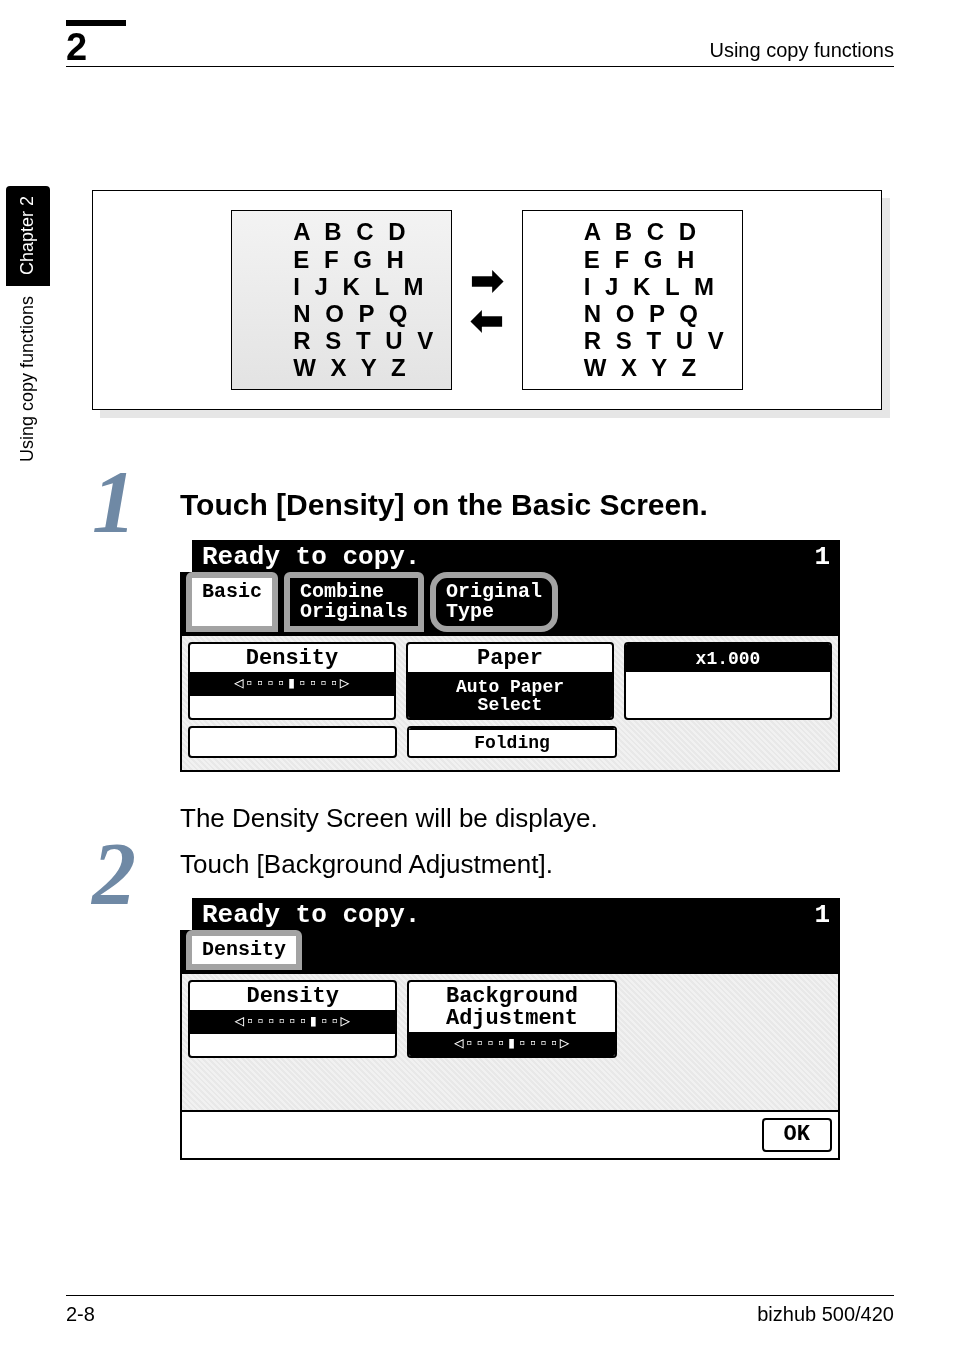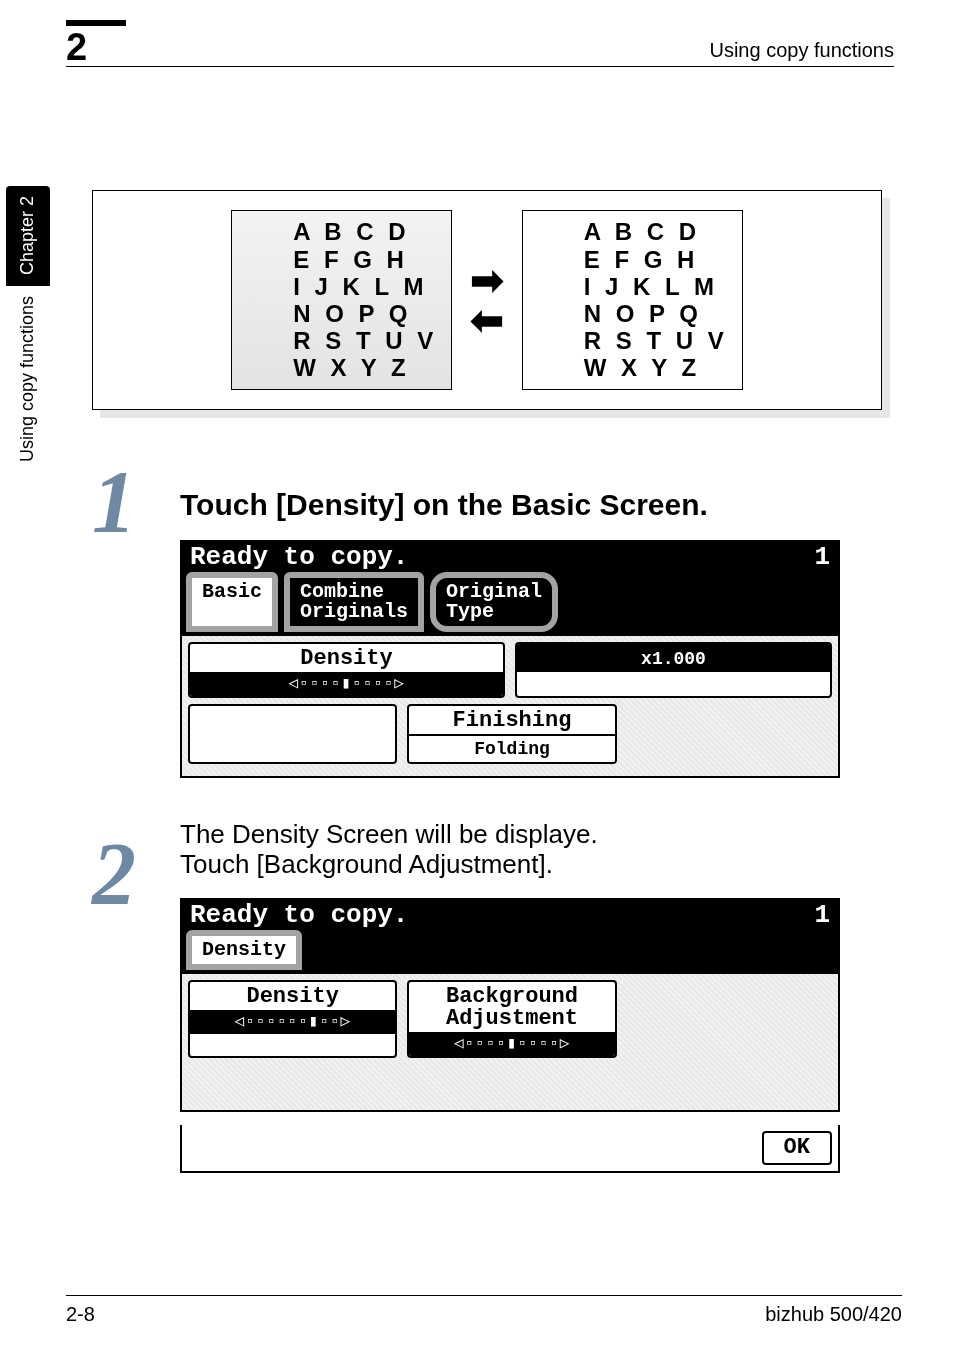--- a/index.html
+++ b/index.html
@@ -32,49 +32,49 @@
   .txtbox div { font: 700 24px/1.05 "Arial Black", Arial; letter-spacing: 4px; margin-left: 47px; }
   .arrows { display: flex; flex-direction: column; font: 900 40px/1 Arial; gap: 0; }
 
   
   .stepnum { position: absolute; font: italic 900 88px/1 Georgia, serif; color: #6f89a5; }
   .step1num { left: 92px; top: 458px; }
   .step2num { left: 92px; top: 830px; }
 
   .step-text { position: absolute; left: 180px; right: 60px; font: 400 26px/1.4 Arial; }
   .step1title { top: 484px; font-weight: 700; font-size: 30px; }
-  .step1caption { top: 800px; margin-top: 16px; }
+  .step1caption { top: 800px; }
   .step2title { top: 846px; }
   .step2caption { top: 1178px; }
 
   
   .lcd { position: absolute; left: 180px; width: 660px; background: #fff; }
   .lcd1 { top: 540px; height: 240px; }
   .lcd2 { top: 898px; height: 258px; }
 
-  .lcd .bar { background: #000; color: #fff; font: 700 26px/1 "Courier New", monospace; padding: 4px 10px 2px; display: flex; justify-content: space-between; align-items: center; }
+  .lcd .bar { background: #000; color: #fff; font: 700 26px/1 "Courier New", monospace; padding: 4px 10px 2px; display: flex; justify-content: space-between; align-items: center; margin-left: 12px; }
   .lcd .tabsrow { display: flex; gap: 6px; background: #000; padding: 0 6px 4px; }
   .lcd .tab { font: 700 20px/1 "Courier New", monospace; border: 6px solid #a3a3a3; border-radius: 6px 6px 0 0; padding: 4px 10px; }
   .lcd .tab.active { background: #fff; color: #000; }
   .lcd .tab.inactive { background: #000; color: #fff; }
 
   .lcd .body { background: repeating-linear-gradient(45deg,#f1f1f1 0 2px,#e8e8e8 2px 4px); border: 2px solid #000; border-top: none; padding: 6px; }
   .lcd .row { display: flex; gap: 10px; margin-bottom: 6px; }
   .cell { flex: 1; border: 2px solid #000; border-radius: 4px; background: #fff; display: flex; flex-direction: column; overflow: hidden; }
   .cell .lab { font: 700 22px/1 "Courier New", monospace; text-align: center; padding: 4px 4px 2px; }
   .cell .val { background: #000; color: #fff; font: 700 18px/1 "Courier New", monospace; text-align: center; padding: 4px; border-top: 2px solid #000; }
   .cell.simple { background:#fff; }
   .cell.simple .val.white { background:#fff; color:#000; }
   .cell .bars { background:#000; color:#fff; font: 700 16px/1 "Courier New", monospace; text-align:center; padding:4px; letter-spacing:1px; }
 
-  .okrow { display:flex; justify-content:flex-end; background:#fff; border:2px solid #000; border-top:none; padding:6px;margin-top:13px; }
+  .okrow { display:flex; justify-content:flex-end; background:#fff; border:2px solid #000; border-top:none; padding:6px; }
   .okbtn { border:2px solid #000; border-radius:4px; padding:4px 20px; font:700 22px/1 "Courier New", monospace; background:#fff; }
 
   
-  .ftr { position: absolute; left: 66px; right: 52px; bottom: 28px; border-top: 1px solid #000; padding-top: 8px; display: flex; justify-content: space-between; font: 400 20px/1 Arial; }
+  .ftr { position: absolute; left: 66px; right: 60px; bottom: 28px; border-top: 1px solid #000; padding-top: 8px; display: flex; justify-content: space-between; font: 400 20px/1 Arial; }
 </style>
 </head>
 <body>
 
 <div class="page">
 
   <div class="hdr">
     <div class="chapnum-bar"></div>
     <div class="chapnum">2</div>
     <div class="breadcrumb">Using copy functions</div>
@@ -132,28 +132,32 @@
       <div class="tab inactive" style="white-space:pre-line;border-radius:17px;">Original
 Type</div>
     </div>
     <div class="body">
       <div class="row">
         <div class="cell">
           <div class="lab">Density</div>
           <div class="bars">◁▫▫▫▫▮▫▫▫▫▷</div>
         </div>
         <div class="cell">
+          <div class="lab">Paper</div>
+          <div class="val" style="white-space:pre-line;">Auto Paper
+Select</div>
+        </div>
+        <div class="cell">
           <div class="val">x1.000</div>
         </div>
       </div>
       <div class="row">
         <div class="cell">
         </div>
         <div class="cell simple">
-          <div class="lab">Finishing</div>
           <div class="val white">Folding</div>
         </div>
         <div style="flex:1;"></div>
       </div>
     </div>
   </div>
 
   <div class="step-text step1caption">The Density Screen will be displaye.</div>
 
   <div class="stepnum step2num">2</div>

